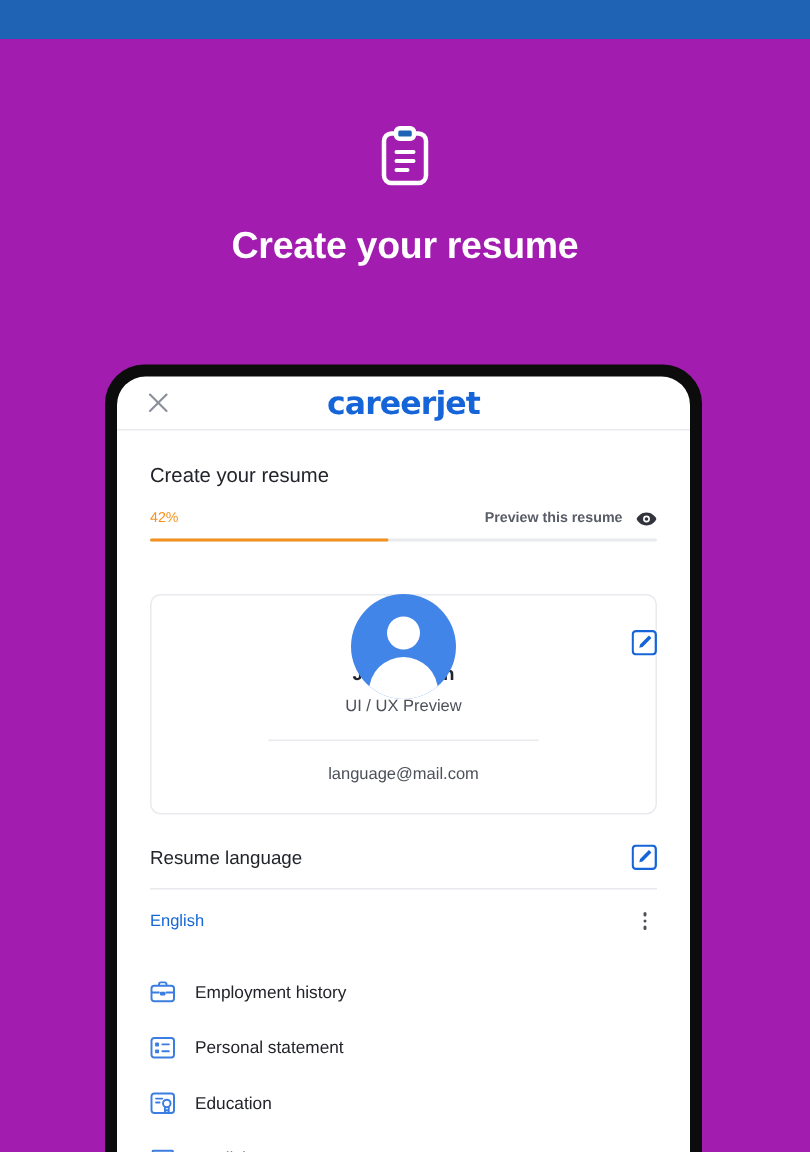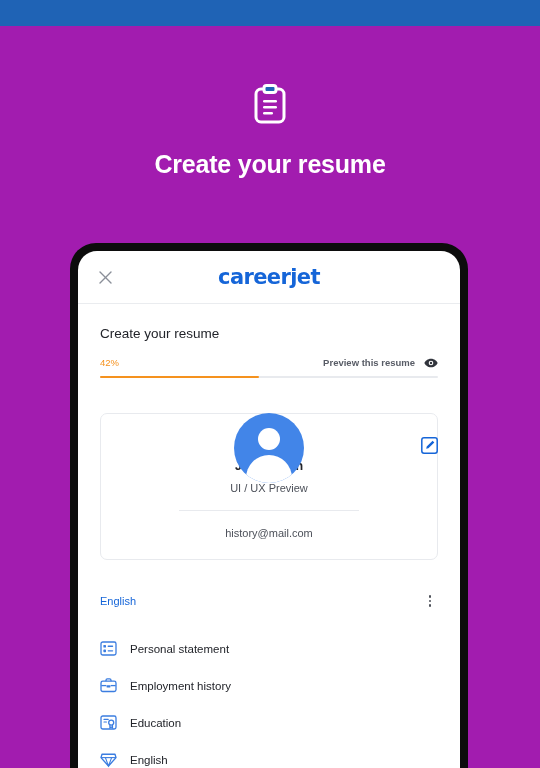--- a/index.html
+++ b/index.html
@@ -69,21 +69,21 @@
     width: 382px;
     height: 562px;
     background: #FFFFFF;
     border-radius: 19px 19px 0 0;
     overflow: hidden;
   }
 
   
   .appbar {
     position: relative;
-    height: 53px;
+    height: 36px;
     border-bottom: 1px solid #EAECEF;
     display: flex;
     align-items: center;
   }
 
   .close-btn {
     position: absolute;
     left: 16px;
     top: 50%;
     transform: translateY(-50%);
@@ -391,67 +391,76 @@
             <svg width="17" height="17" viewBox="0 0 17 17" fill="none" xmlns="http://www.w3.org/2000/svg">
               <rect x="0.8" y="0.8" width="15.4" height="15.4" rx="2.2" stroke="#1565D8" stroke-width="1.5"></rect>
               <path d="M11.6 3.7l1.7 1.7-5.9 5.9-2.2 0.5 0.5-2.2 5.9-5.9z" fill="#1565D8"></path>
             </svg>
           </span>
 
           <div class="profile-card">
             <div class="profile-name">John Smith</div>
             <div class="profile-role">UI / UX Preview</div>
             <div class="profile-divider"></div>
-            <div class="profile-email">history@mail.com</div>
+            <div class="profile-email">language@mail.com</div>
           </div>
         </div>
 
         <div class="section">
+          <div class="section-head">
+            <span class="section-title">Resume language</span>
+            <span class="edit-section-btn">
+              <svg width="17" height="17" viewBox="0 0 17 17" fill="none" xmlns="http://www.w3.org/2000/svg">
+                <rect x="0.8" y="0.8" width="15.4" height="15.4" rx="2.2" stroke="#1565D8" stroke-width="1.5"></rect>
+                <path d="M11.6 3.7l1.7 1.7-5.9 5.9-2.2 0.5 0.5-2.2 5.9-5.9z" fill="#1565D8"></path>
+              </svg>
+            </span>
+          </div>
 
           <div class="lang-row">
             <span class="lang-name">English</span>
             <span class="kebab">
               <i></i>
               <i></i>
               <i></i>
             </span>
           </div>
         </div>
 
         <div class="nav-list">
+
+          <div class="nav-item">
+            <span>
+              <svg class="nav-icon" viewBox="0 0 17 17" fill="none" xmlns="http://www.w3.org/2000/svg">
+                <path d="M6 4.2V3.2a1.3 1.3 0 011.3-1.3h2.4A1.3 1.3 0 0111 3.2v1" stroke="#3B7DE0" stroke-width="1.3"></path>
+                <rect x="1" y="4.2" width="15" height="10.3" rx="1.8" stroke="#3B7DE0" stroke-width="1.3"></rect>
+                <rect x="6.6" y="8.2" width="3.8" height="2.4" rx="0.7" fill="#3B7DE0"></rect>
+                <line x1="1.3" y1="8.6" x2="6.4" y2="8.6" stroke="#3B7DE0" stroke-width="1.3"></line>
+                <line x1="10.6" y1="8.6" x2="15.7" y2="8.6" stroke="#3B7DE0" stroke-width="1.3"></line>
+              </svg>
+            </span>
+            <span class="nav-label">Employment history</span>
+          </div>
 
           <div class="nav-item">
             <span>
               <svg class="nav-icon" viewBox="0 0 17 17" fill="none" xmlns="http://www.w3.org/2000/svg">
                 <rect x="1" y="2" width="15" height="13" rx="1.8" stroke="#3B7DE0" stroke-width="1.3"></rect>
                 <rect x="3.4" y="5" width="2.6" height="2.6" rx="0.6" fill="#3B7DE0"></rect>
                 <rect x="3.4" y="9.6" width="2.6" height="2.6" rx="0.6" fill="#3B7DE0"></rect>
                 <rect x="7.6" y="5.6" width="5.6" height="1.3" rx="0.65" fill="#3B7DE0"></rect>
                 <rect x="7.6" y="10.2" width="5.6" height="1.3" rx="0.65" fill="#3B7DE0"></rect>
               </svg>
             </span>
             <span class="nav-label">Personal statement</span>
           </div>
 
           <div class="nav-item">
             <span>
               <svg class="nav-icon" viewBox="0 0 17 17" fill="none" xmlns="http://www.w3.org/2000/svg">
-                <path d="M6 4.2V3.2a1.3 1.3 0 011.3-1.3h2.4A1.3 1.3 0 0111 3.2v1" stroke="#3B7DE0" stroke-width="1.3"></path>
-                <rect x="1" y="4.2" width="15" height="10.3" rx="1.8" stroke="#3B7DE0" stroke-width="1.3"></rect>
-                <rect x="6.6" y="8.2" width="3.8" height="2.4" rx="0.7" fill="#3B7DE0"></rect>
-                <line x1="1.3" y1="8.6" x2="6.4" y2="8.6" stroke="#3B7DE0" stroke-width="1.3"></line>
-                <line x1="10.6" y1="8.6" x2="15.7" y2="8.6" stroke="#3B7DE0" stroke-width="1.3"></line>
-              </svg>
-            </span>
-            <span class="nav-label">Employment history</span>
-          </div>
-
-          <div class="nav-item">
-            <span>
-              <svg class="nav-icon" viewBox="0 0 17 17" fill="none" xmlns="http://www.w3.org/2000/svg">
                 <rect x="1" y="2" width="15" height="13" rx="1.8" stroke="#3B7DE0" stroke-width="1.3"></rect>
                 <rect x="3.4" y="4.8" width="5.4" height="1.2" rx="0.6" fill="#3B7DE0"></rect>
                 <rect x="3.4" y="7.4" width="3.6" height="1.2" rx="0.6" fill="#3B7DE0"></rect>
                 <circle cx="11.2" cy="8.6" r="2.5" stroke="#3B7DE0" stroke-width="1.3"></circle>
                 <path d="M9.9 10.7l0 3.2 1.3-0.9 1.3 0.9 0-3.2" stroke="#3B7DE0" stroke-width="1.2" fill="none"></path>
               </svg>
             </span>
             <span class="nav-label">Education</span>
           </div>
 

